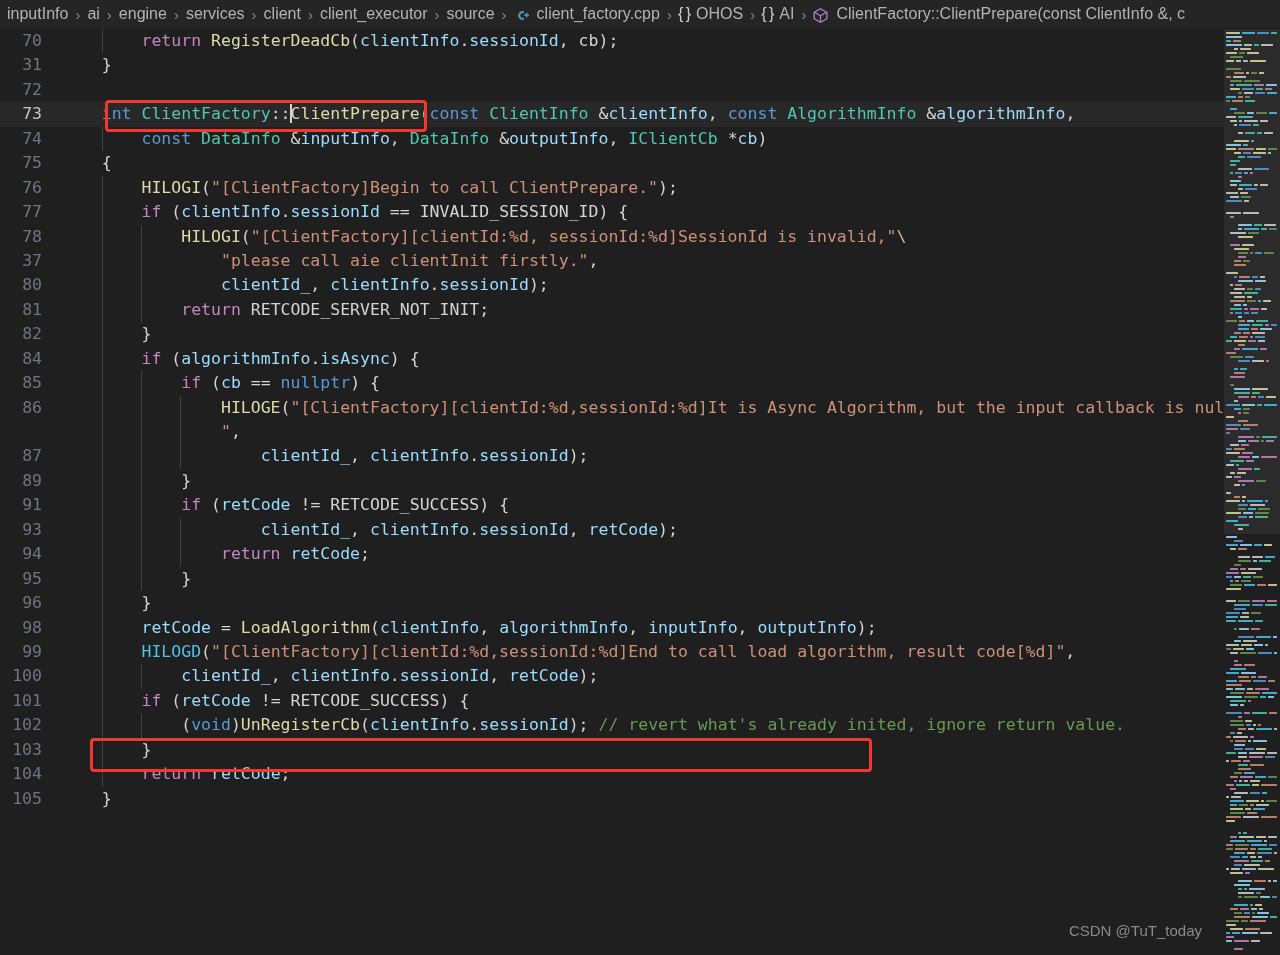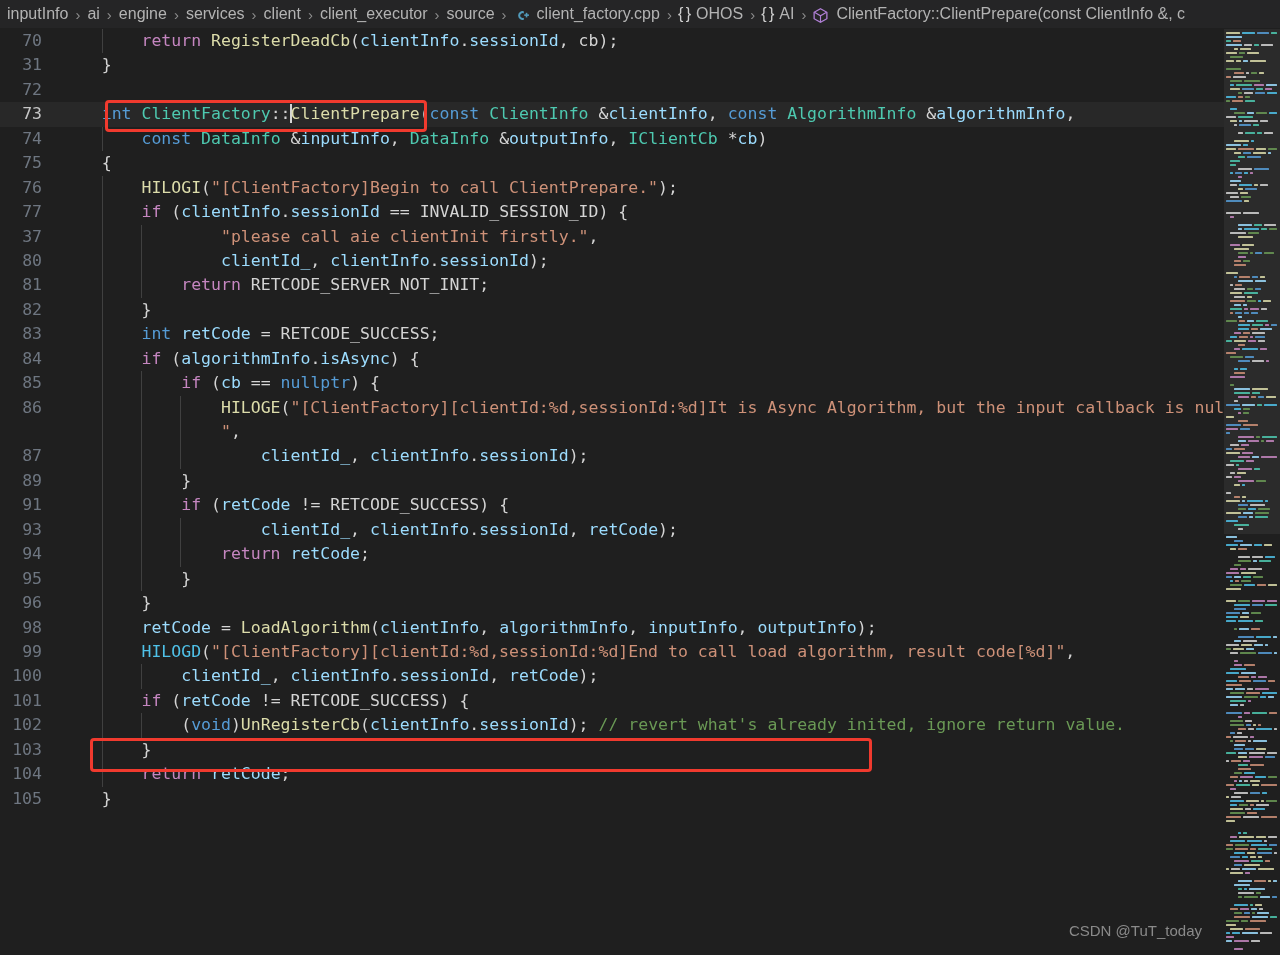--- a/index.html
+++ b/index.html
@@ -240,20 +240,24 @@
     <div class="line">
       <span class="lineno">76</span>
       <span class="code"><span class="ig" style="left:46px"></span>        <span class="fn">HILOGI</span><span class="pl">(</span><span class="str">"[ClientFactory]Begin to call ClientPrepare."</span><span class="pl">);</span></span>
     </div>
 
     <div class="line">
       <span class="lineno">77</span>
       <span class="code"><span class="ig" style="left:46px"></span>        <span class="kw">if</span> <span class="pl">(</span><span class="var">clientInfo</span><span class="pl">.</span><span class="var">sessionId</span> <span class="pl">== INVALID_SESSION_ID) {</span></span>
     </div>
 
+    <div class="line">
+      <span class="lineno">78</span>
+      <span class="code"><span class="ig" style="left:46px"></span><span class="ig" style="left:85px"></span>            <span class="fn">HILOGI</span><span class="pl">(</span><span class="str">"[ClientFactory][clientId:%d, sessionId:%d]SessionId is invalid,"</span><span class="esc">\</span></span>
+    </div>
 
     <div class="line">
       <span class="lineno">37</span>
       <span class="code"><span class="ig" style="left:46px"></span><span class="ig" style="left:85px"></span>                <span class="str">"please call aie clientInit firstly."</span><span class="pl">,</span></span>
     </div>
 
     <div class="line">
       <span class="lineno">80</span>
       <span class="code"><span class="ig" style="left:46px"></span><span class="ig" style="left:85px"></span>                <span class="var">clientId_</span><span class="pl">,</span> <span class="var">clientInfo</span><span class="pl">.</span><span class="var">sessionId</span><span class="pl">);</span></span>
     </div>
@@ -261,24 +265,20 @@
     <div class="line">
       <span class="lineno">81</span>
       <span class="code"><span class="ig" style="left:46px"></span><span class="ig" style="left:85px"></span>            <span class="kw">return</span> <span class="pl">RETCODE_SERVER_NOT_INIT;</span></span>
     </div>
 
     <div class="line">
       <span class="lineno">82</span>
       <span class="code"><span class="ig" style="left:46px"></span>        <span class="pl">}</span></span>
     </div>
 
-    <div class="line">
-      <span class="lineno">83</span>
-      <span class="code"><span class="ig" style="left:46px"></span>        <span class="ty">int</span> <span class="var">retCode</span> <span class="pl">= RETCODE_SUCCESS;</span></span>
-    </div>
 
     <div class="line">
       <span class="lineno">84</span>
       <span class="code"><span class="ig" style="left:46px"></span>        <span class="kw">if</span> <span class="pl">(</span><span class="var">algorithmInfo</span><span class="pl">.</span><span class="var">isAsync</span><span class="pl">) {</span></span>
     </div>
 
     <div class="line">
       <span class="lineno">85</span>
       <span class="code"><span class="ig" style="left:46px"></span><span class="ig" style="left:85px"></span>            <span class="kw">if</span> <span class="pl">(</span><span class="var">cb</span> <span class="pl">==</span> <span class="ty">nullptr</span><span class="pl">) {</span></span>
     </div>

